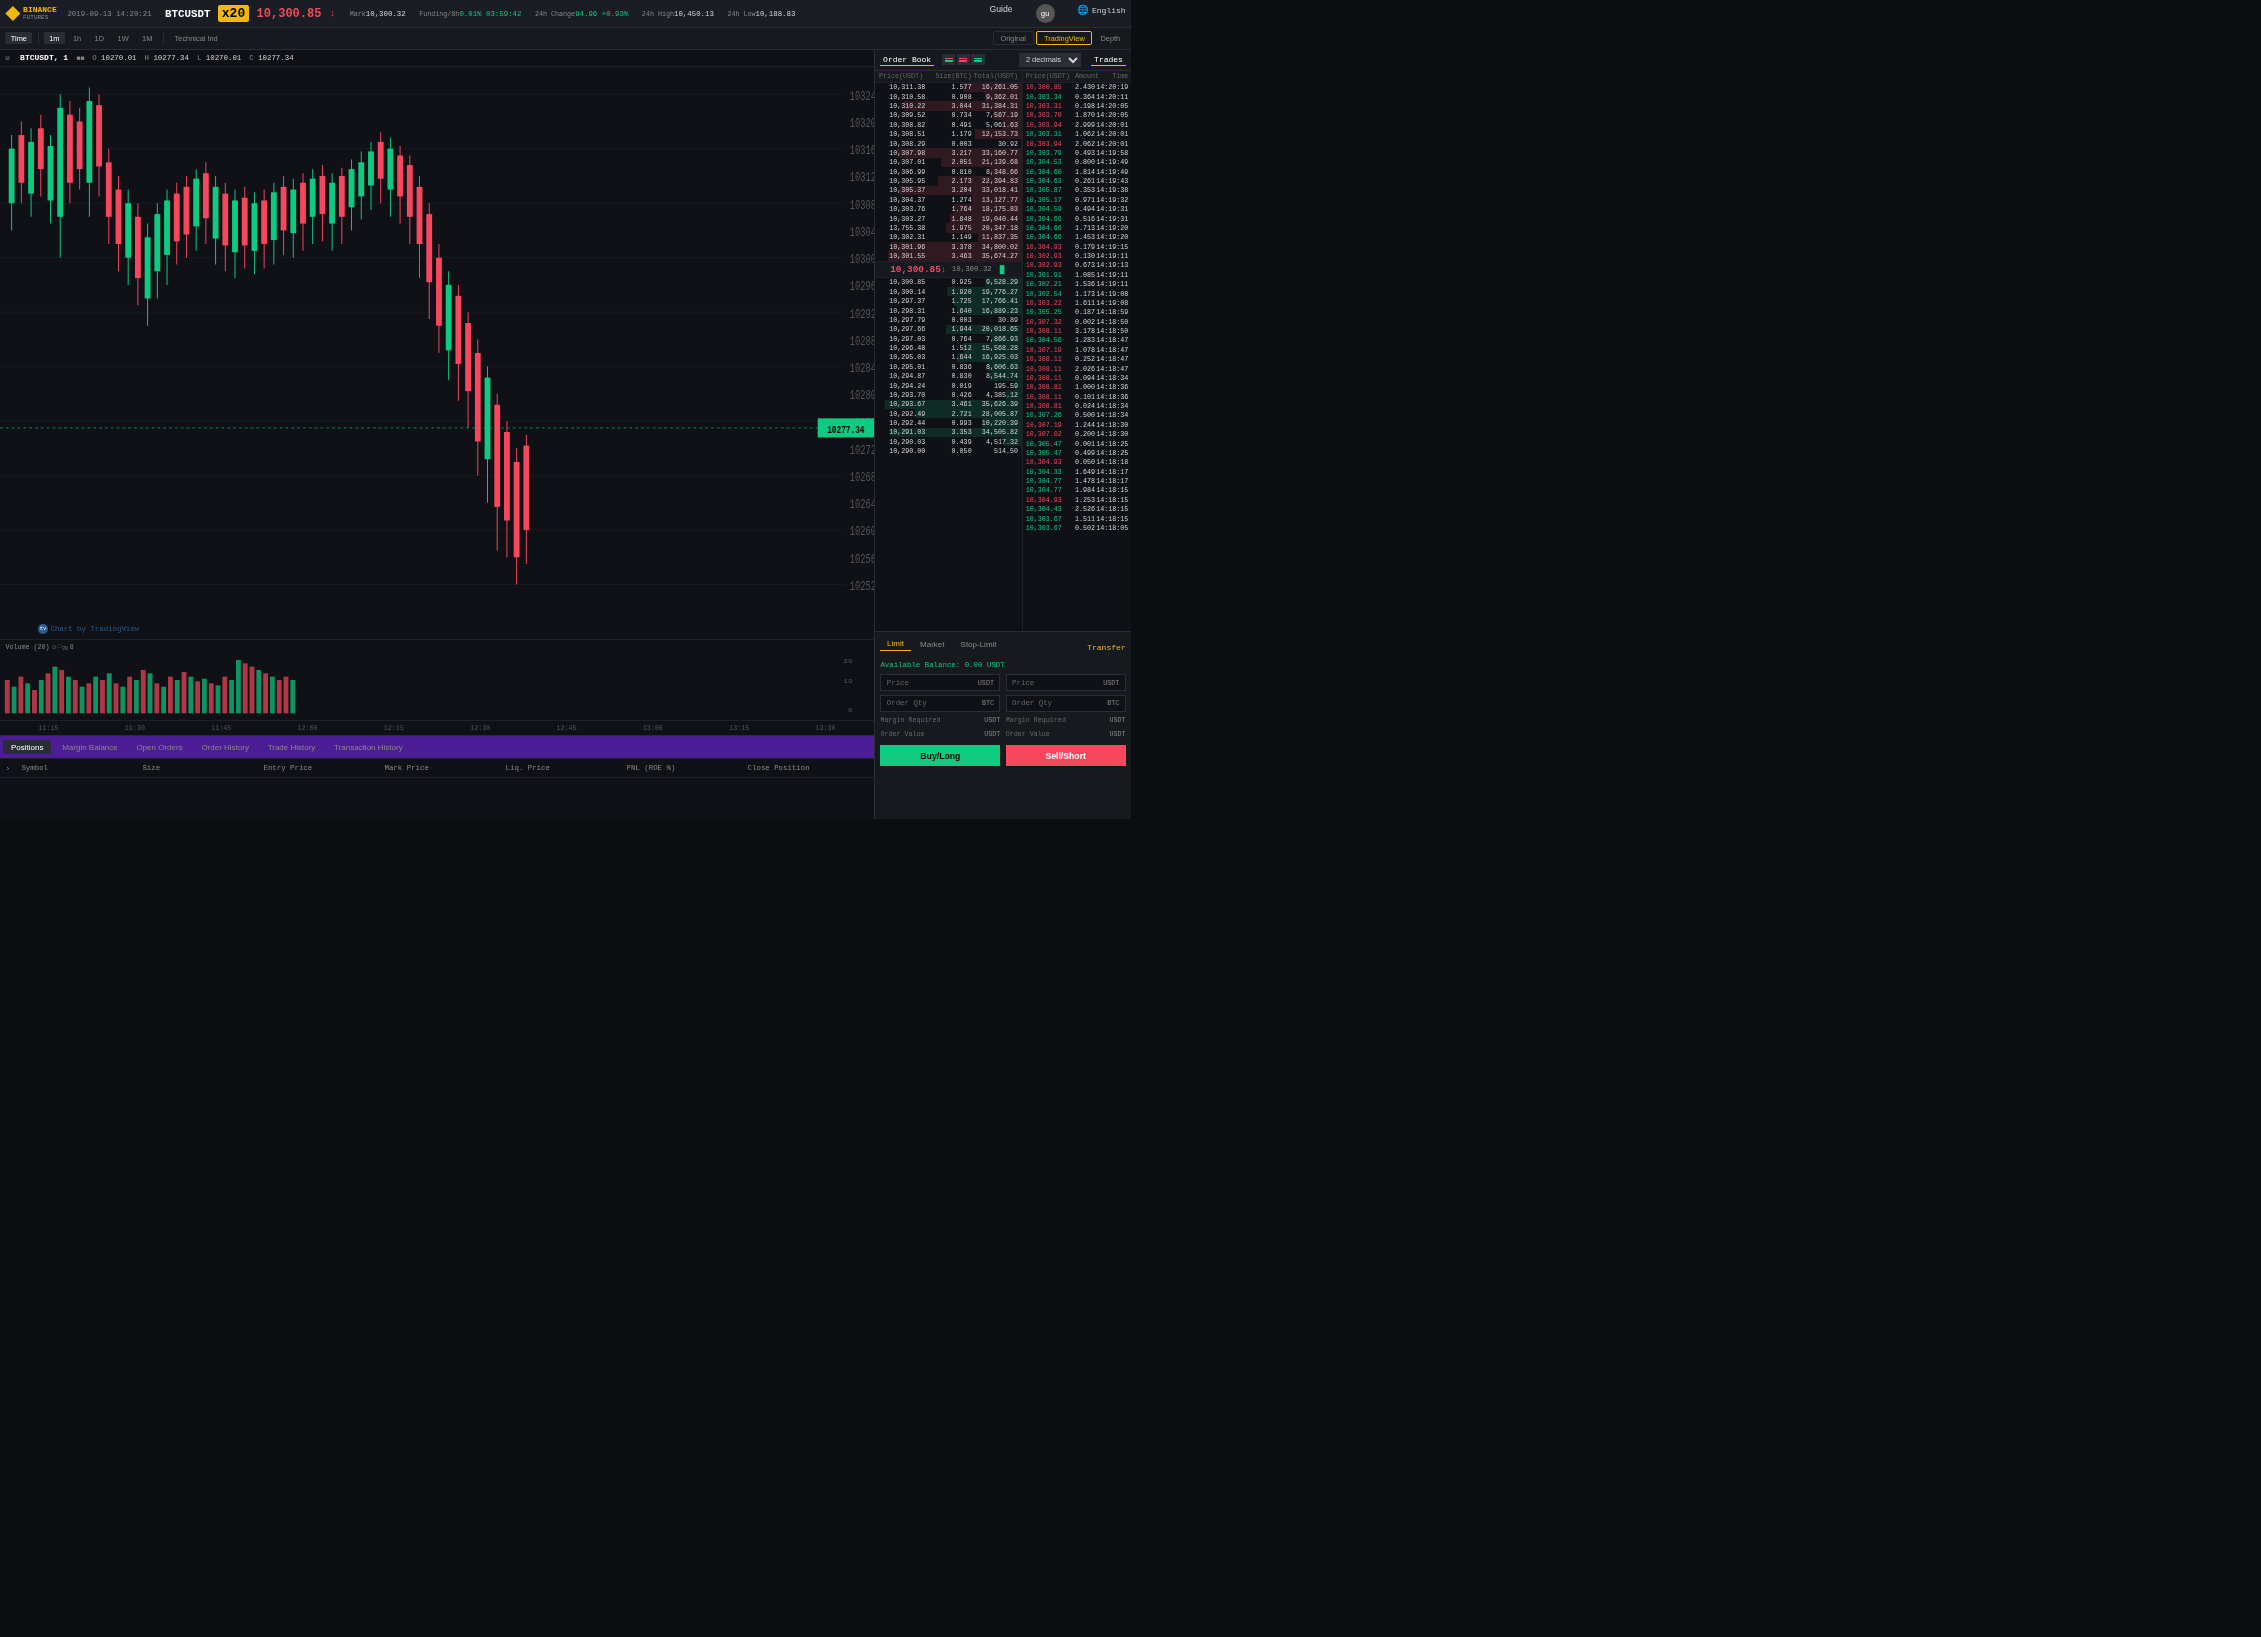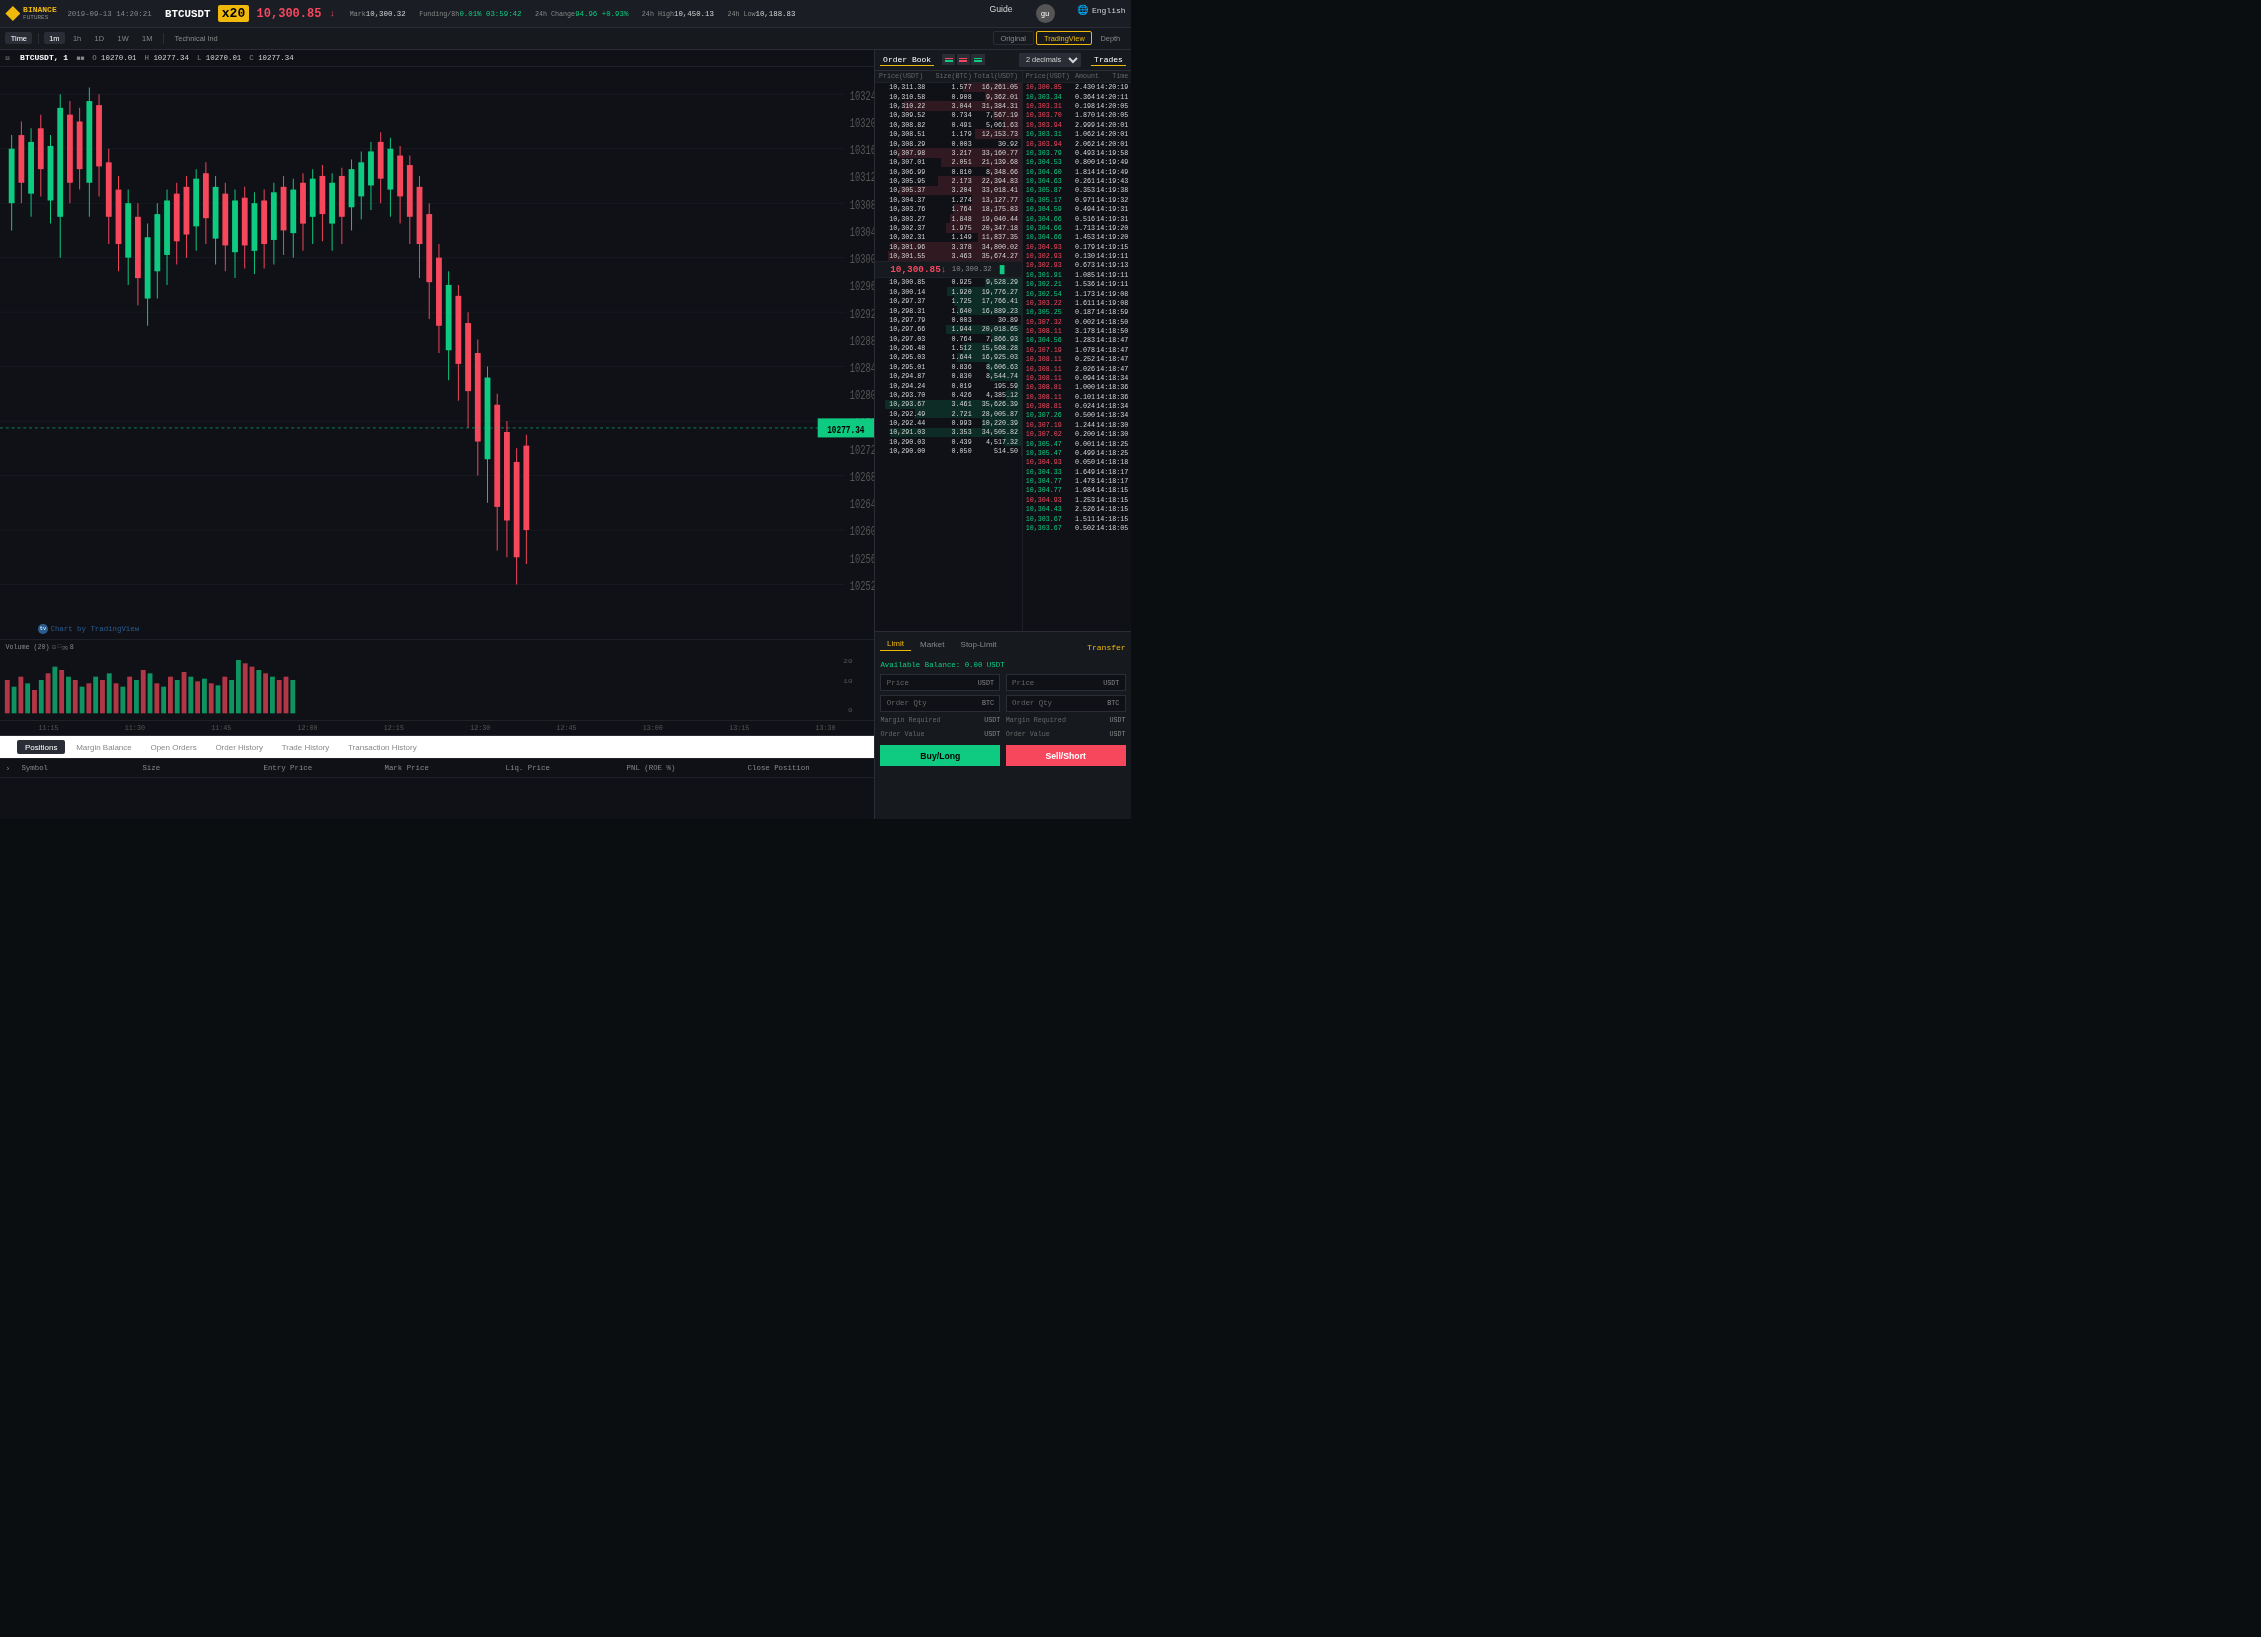--- a/index.html
+++ b/index.html
@@ -198,25 +198,25 @@
       padding: 0 5.4px;
       font-size: 6.7px;
       color: #555;
       gap: 0;
     }
     .time-tick { flex: 1; text-align: center; }
 
     
     .bottom-tabs {
       height: 23px;
-      background: #ffffff;
+      background: #4c1d95;
       border-top: 0.7px solid #2a2d35;
       display: flex;
       align-items: center;
-      padding: 0 17px;
+      padding: 0 3px;
       gap: 2.7px;
     }
     .tab-btn {
       padding: 2.7px 8px;
       background: transparent;
       border: none;
       color: #888;
       cursor: pointer;
       font-size: 8px;
       border-radius: 2px;
@@ -936,21 +936,21 @@
             <div class="ob-col">18,175.83</div>
         </div>
         <div class="ob-row ask">
           <div class="ob-bar ask" style="width:49%"></div>
           <div class="ob-col">10,303.27</div>
             <div class="ob-col">1.848</div>
             <div class="ob-col">19,040.44</div>
         </div>
         <div class="ob-row ask">
           <div class="ob-bar ask" style="width:52%"></div>
-          <div class="ob-col">10,302.37</div>
+          <div class="ob-col">13,755.38</div>
             <div class="ob-col">1.975</div>
             <div class="ob-col">20,347.18</div>
         </div>
         <div class="ob-row ask">
           <div class="ob-bar ask" style="width:30%"></div>
           <div class="ob-col">10,302.31</div>
             <div class="ob-col">1.149</div>
             <div class="ob-col">11,837.35</div>
         </div>
         <div class="ob-row ask">

